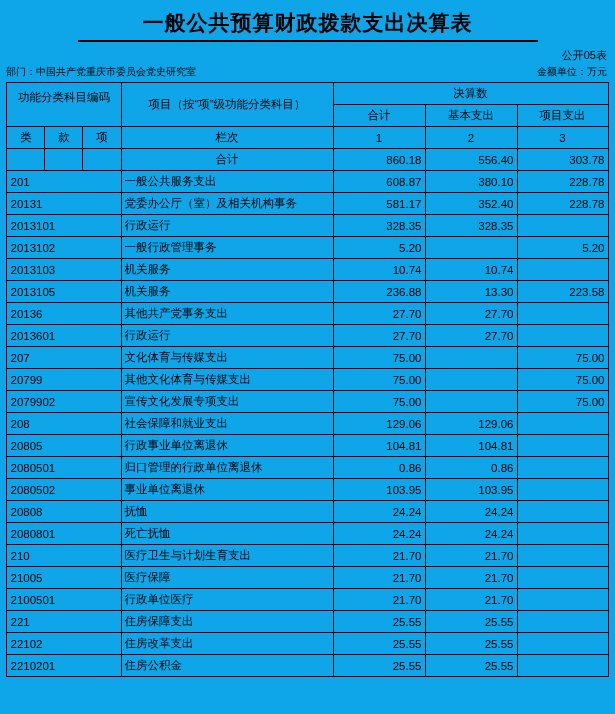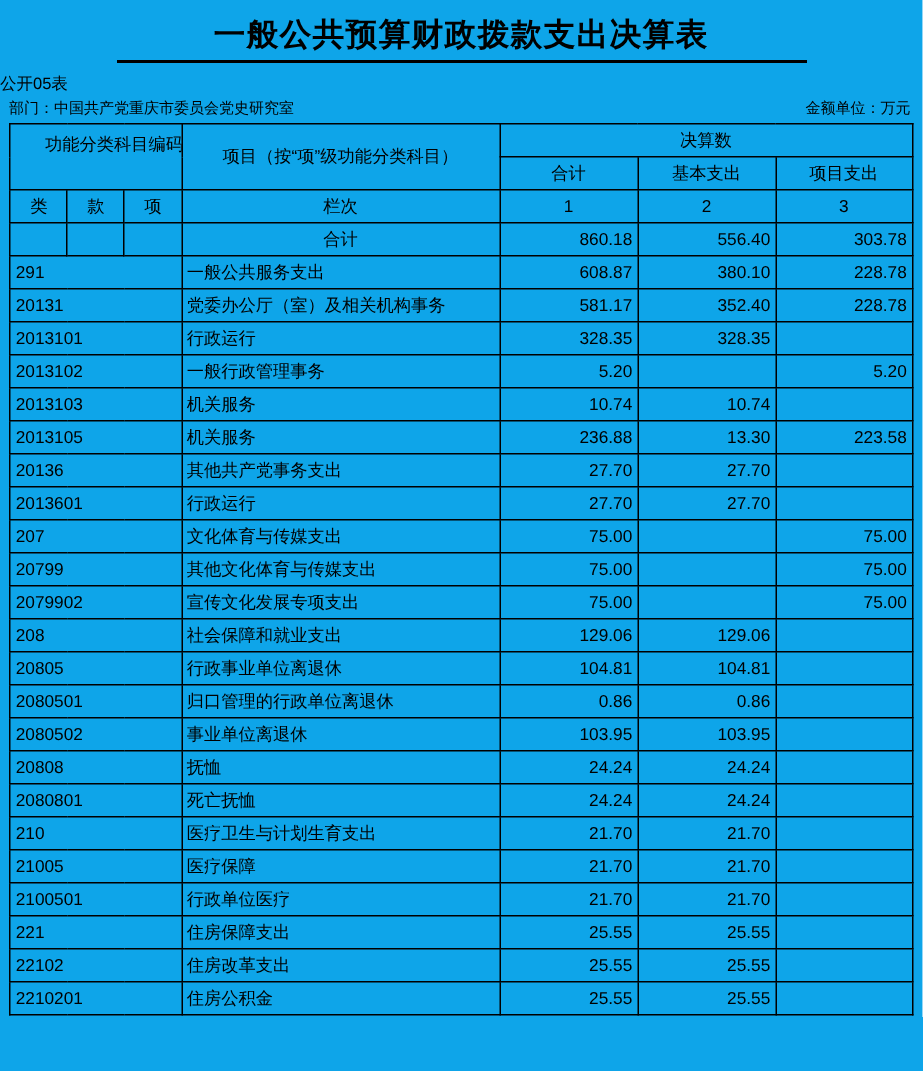--- a/index.html
+++ b/index.html
@@ -26,20 +26,21 @@
     padding-top: 9px;
     padding-bottom: 2px;
   }
   .title-rule {
     width: 460px;
     height: 2px;
     background: #000;
     margin: 1px auto 0 auto;
   }
   .subline {
+    text-align: right;
     font-size: 11px;
     padding: 6px 8px 2px 0;
     color: #000;
   }
   .deptline {
     display: flex;
     justify-content: space-between;
     font-size: 10px;
     padding: 0 8px 3px 6px;
     color: #000;
@@ -79,21 +80,21 @@
     left: 0; top: 0;
     width: 100%; height: 100%;
   }
   .corner-label {
     position: absolute;
     width: 100%;
     text-align: center;
     font-size: 11.5px;
     line-height: 14px;
     top: 7px;
-    left: 12px;
+    left: 0;
   }
   .indent1 { padding-left: 12px; }
   .indent2 { padding-left: 24px; margin-left: 36px; }
   .footnote {
     font-size: 11px;
     padding: 4px 0 0 40px;
     color: #000;
   }
   .nowrap-small { font-size: 11px; }
 </style>
@@ -154,21 +155,21 @@
         <td class="c"></td>
         <td class="c"></td>
         <td class="c">合计</td>
         <td class="r">860.18</td>
         <td class="r">556.40</td>
         <td class="r">303.78</td>
       </tr>
     </tbody>
     <tbody id="rows-body">
         <tr>
-          <td class="l nowrap-small" colspan="3">291</td>
+          <td class="l nowrap-small" colspan="3">201</td>
           <td class="l indent1">一般公共服务支出</td>
           <td class="r">608.87</td>
           <td class="r">380.10</td>
           <td class="r">228.78</td>
         </tr>
         <tr>
           <td class="l nowrap-small" colspan="3">20131</td>
           <td class="l indent1">党委办公厅（室）及相关机构事务</td>
           <td class="r">581.17</td>
           <td class="r">352.40</td>

